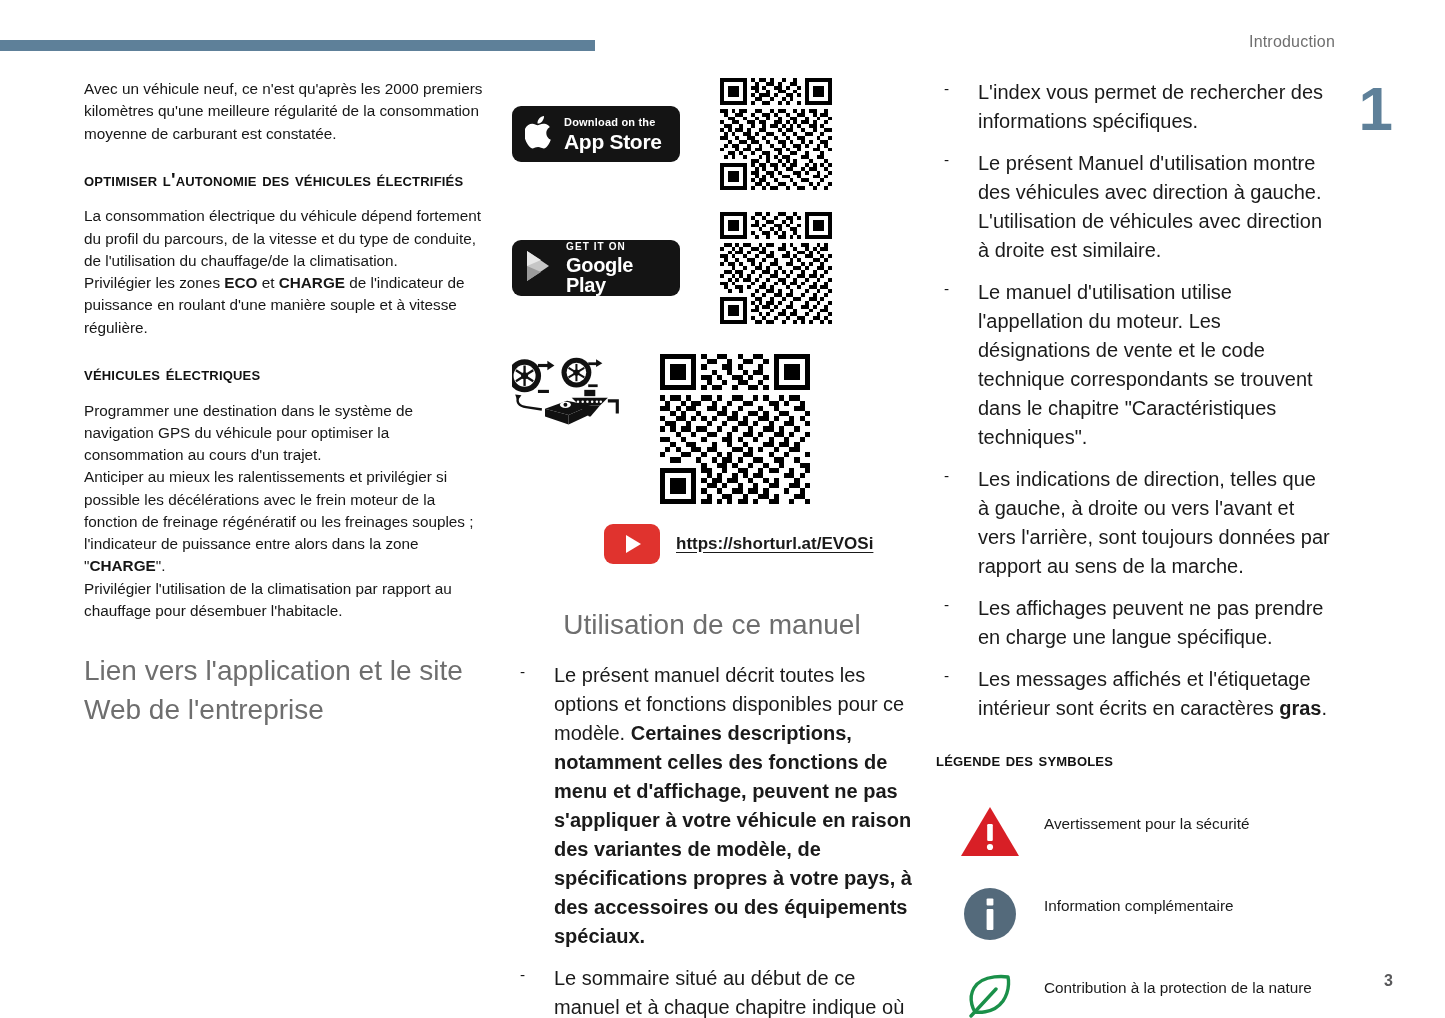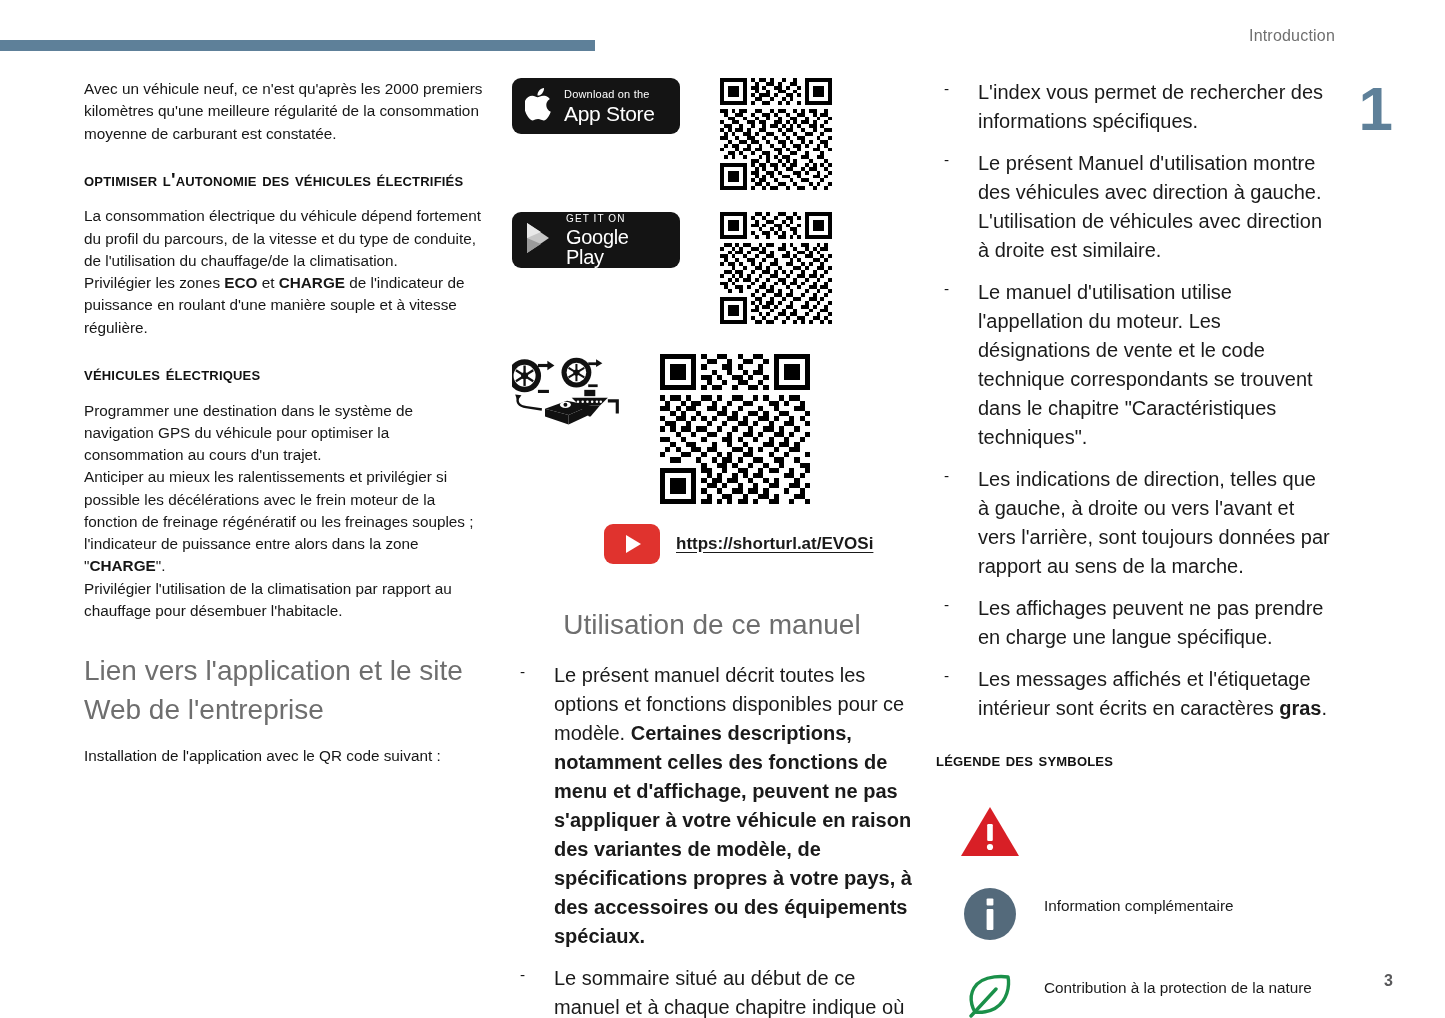--- a/index.html
+++ b/index.html
@@ -13,21 +13,21 @@
     overflow:hidden;
   }
 
   
   #header-bar {
     position:absolute; left:0; top:40px;
     width:595px; height:11px;
     background:#5e8099;
   }
   #header-chapter-title {
-    position:absolute; right:110px; top:27px;
+    position:absolute; right:110px; top:33px;
     font-size:16px; color:#6f6f6f;
     letter-spacing:.2px;
   }
   #chapter-number {
     position:absolute; right:52px; top:78px;
     font-size:62px; font-weight:bold; color:#5e8099;
     line-height:1;
   }
   #page-number {
     position:absolute; right:52px; bottom:28px;
@@ -63,21 +63,21 @@
   h1.grey-head {
     margin:30px 0 16px 0;
     font-size:28px;
     font-weight:normal;
     color:#6e6e6e;
     line-height:1.38;
   }
   h1.grey-head.mid { margin-top:10px;text-align:center; }
 
   
-  .badge-row { display:flex; align-items:flex-start; gap:40px; margin-bottom:22px; }
+  .badge-row { display:flex; align-items:center; gap:40px; margin-bottom:22px;font-weight:bold; }
   .store-badge {
     width:168px; height:56px; border-radius:9px;
     background:#141414; color:#fff;
     display:flex; align-items:center; gap:9px;
     padding:0 13px;
   }
   .store-badge .glyph { flex:0 0 auto; }
   .store-badge .lines { display:flex; flex-direction:column; line-height:1; }
   .store-badge .l1 { font-size:11px; letter-spacing:.2px; }
   .store-badge .l2 { font-size:21px; margin-top:3px; letter-spacing:-.3px;}
@@ -143,21 +143,20 @@
   <p class="body-text"><span>Privilégier les zones </span><b>ECO</b><span> et </span><b>CHARGE</b><span> de l'indicateur de puissance en roulant d'une manière souple et à vitesse régulière.</span></p>
 
   <h2 class="small-caps-head">Véhicules électriques</h2>
 
   <p class="body-text tight">Programmer une destination dans le système de navigation GPS du véhicule pour optimiser la consommation au cours d'un trajet.</p>
   <p class="body-text tight"><span>Anticiper au mieux les ralentissements et privilégier si possible les décélérations avec le frein moteur de la fonction de freinage régénératif ou les freinages souples ; l'indicateur de puissance entre alors dans la zone "</span><b>CHARGE</b><span>".</span></p>
   <p class="body-text">Privilégier l'utilisation de la climatisation par rapport au chauffage pour désembuer l'habitacle.</p>
 
   <h1 class="grey-head">Lien vers l'application et le site Web de l'entreprise</h1>
 
-  <p class="body-text">Installation de l'application avec le QR code suivant :</p>
 </div>
 
 <div class="column" id="col-middle">
 
   <div class="badge-row">
     <div class="store-badge apple">
       <span class="glyph">
         <svg width="30" height="36" viewBox="0 0 30 36">
             <path fill="#fff" d="M21.3 19.1c0-4.1 3.4-6.1 3.5-6.2-1.9-2.8-4.9-3.2-6-3.2-2.5-.3-4.9 1.5-6.2 1.5-1.3 0-3.3-1.5-5.4-1.4-2.8.1-5.3 1.6-6.7 4.1-2.9 5-.7 12.4 2.1 16.4 1.4 2 3 4.2 5.1 4.1 2.1-.1 2.9-1.3 5.4-1.3s3.2 1.3 5.4 1.3c2.2 0 3.6-2 5-4 1.6-2.3 2.2-4.5 2.2-4.6-.1 0-4.3-1.6-4.4-6.7zM17.3 7.2c1.1-1.4 1.9-3.3 1.7-5.2-1.6.1-3.6 1.1-4.8 2.5-1 1.2-1.9 3.2-1.7 5 1.8.1 3.6-.9 4.8-2.3z"></path>
           </svg>
@@ -964,20 +963,21 @@
   <h2 class="small-caps-head" style="margin-top:24px;margin-bottom:22px;">Légende des symboles</h2>
 
   <div class="legend-row">
     <span class="legend-icon">
       <svg width="62" height="56" viewBox="0 0 62 56">
         <polygon points="31,3 60,52 2,52" fill="#d81f26"></polygon>
         <rect x="28.2" y="20" width="5.6" height="17" rx="1.2" fill="#fff"></rect>
         <circle cx="31" cy="43" r="3.1" fill="#fff"></circle>
       </svg>
     </span>
+    <span class="legend-text">Avertissement pour la sécurité</span>
   </div>
 
   <div class="legend-row">
     <span class="legend-icon">
       <svg width="56" height="56" viewBox="0 0 56 56">
         <circle cx="28" cy="28" r="26" fill="#546a7b"></circle>
         <rect x="24.6" y="12.5" width="6.8" height="7" rx="1" fill="#fff"></rect>
         <rect x="24.6" y="23" width="6.8" height="21" rx="1" fill="#fff"></rect>
       </svg>
     </span>

